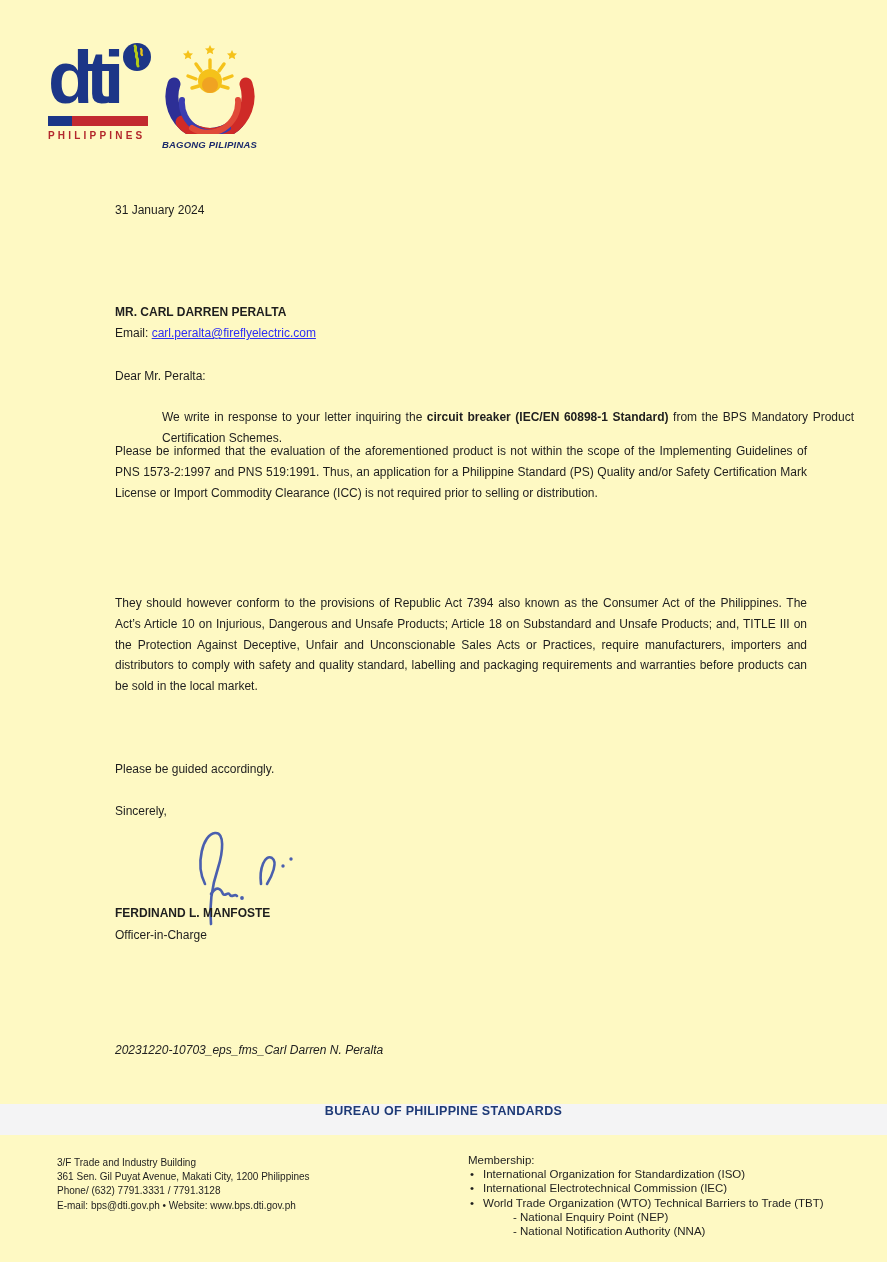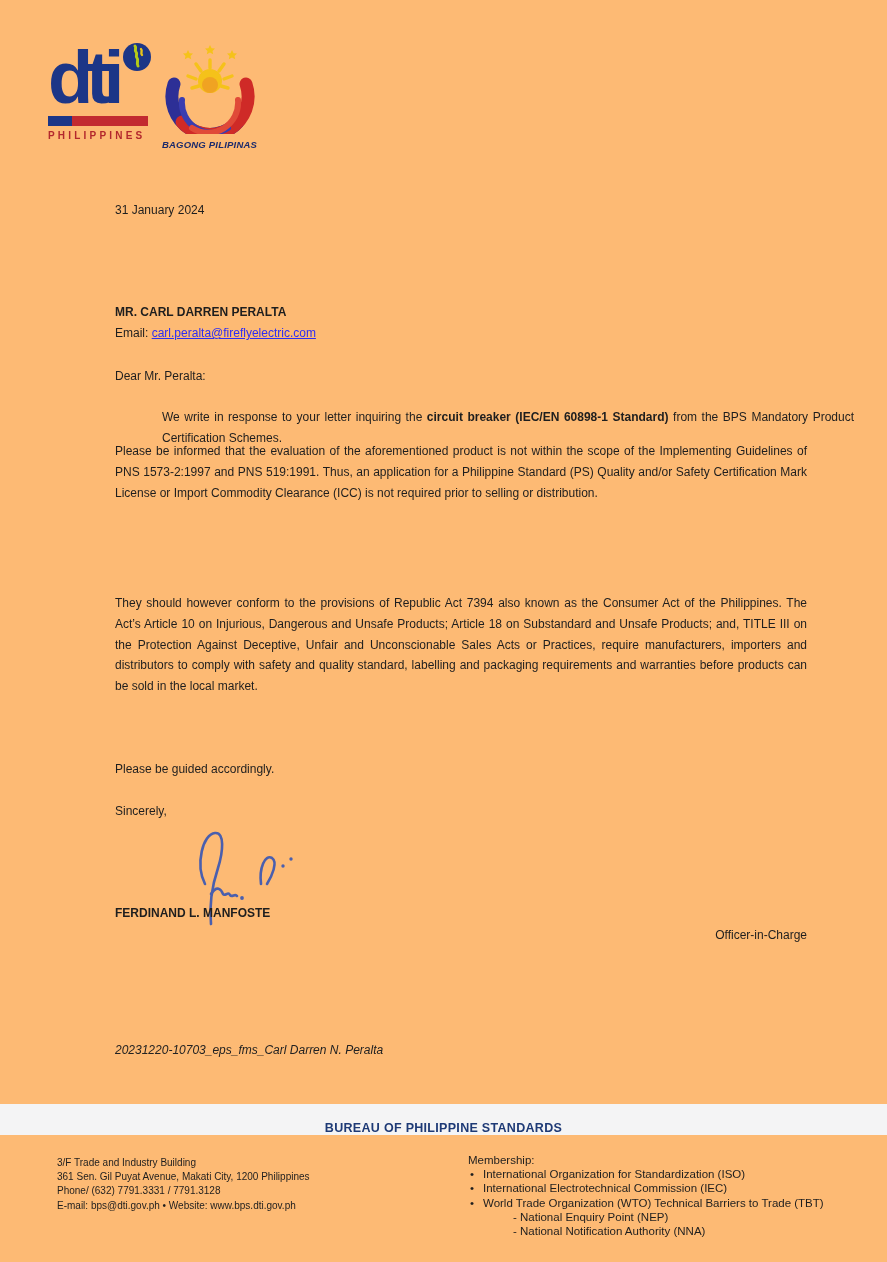--- a/index.html
+++ b/index.html
@@ -2,21 +2,21 @@
 <html><head>
 <meta charset="utf-8">
 <style>
   * { margin: 0; padding: 0; box-sizing: border-box; }
   html, body { background: #ffffff; }
   body { font-family: "Liberation Sans", sans-serif; color: #1e1e1e; }
   .page {
     position: relative;
     width: 887px;
     height: 1262px;
-    background: #fdba74;
+    background: #fef9c3;
     overflow: hidden;
     margin: 0 auto;
   }
 
   
   .logos { position: absolute; left: 48px; top: 42px; display: flex; gap: 14px; }
   .dti-logo { position: relative; width: 100px; height: 106px; }
   .dti-word {
     font-weight: 800; font-size: 74px; line-height: 72px;
     letter-spacing: -7px; color: #1c3687;
@@ -41,29 +41,29 @@
   .t-date          { top: 200px; }
   .t-recipient     { top: 302px; font-weight: 700; }
   .t-emailline     { top: 323px; }
   .t-salutation    { top: 366px; }
   .t-para1         { top: 407px; text-align: justify; margin-left: 47px; }
   .t-para2         { top: 441px; text-align: justify; }
   .t-para3         { top: 593px; text-align: justify; }
   .t-guided        { top: 759px; }
   .t-sincerely     { top: 801px; }
   .t-signame       { top: 903px; font-weight: 700; }
-  .t-sigtitle      { top: 925px; text-align: right; }
+  .t-sigtitle      { top: 925px; }
   .t-reference     { top: 1040px; font-style: italic; font-size: 12px; color: #222; }
   a.email-link { color: #2d2df5; text-decoration: underline; }
   .sig-svg { position: absolute; left: 175px; top: 822px; }
 
   
   .bureau-band {
     position: absolute; left: 0; top: 1104px; width: 887px; height: 31px;
-    background: #f4f4f5; display: flex; align-items: flex-end; justify-content: center;
+    background: #f4f4f5; display: flex; align-items: flex-start; justify-content: center;
   }
   .bureau-title {
     font-size: 12.5px; font-weight: 700; color: #1e3a76; letter-spacing: 0.3px;
   }
   .footer-left { position: absolute; left: 57px; top: 1156px; font-size: 10px; line-height: 14.2px; color: #1e1e1e; }
   .footer-right { position: absolute; left: 468px; top: 1153px; font-size: 11.5px; line-height: 14.2px; color: #1e1e1e; }
   .mem-list { list-style: none; }
   .mem-item { position: relative; padding-left: 15px; }
   .mem-item .bullet { position: absolute; left: 2px; }
   .mem-sub { padding-left: 45px; }

